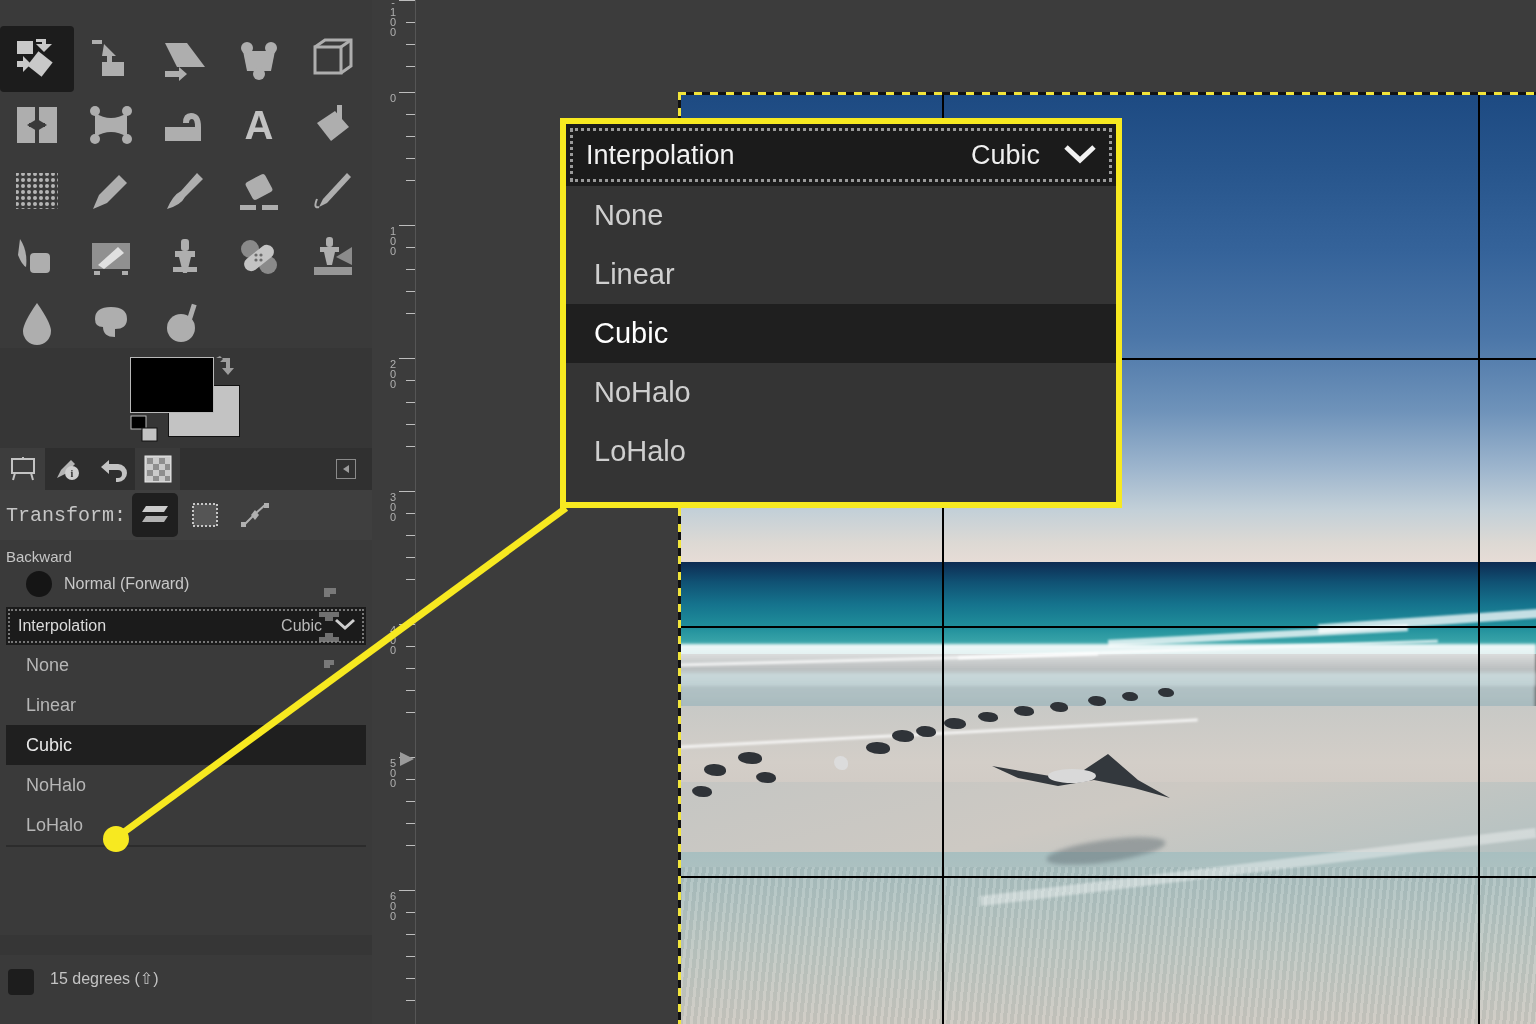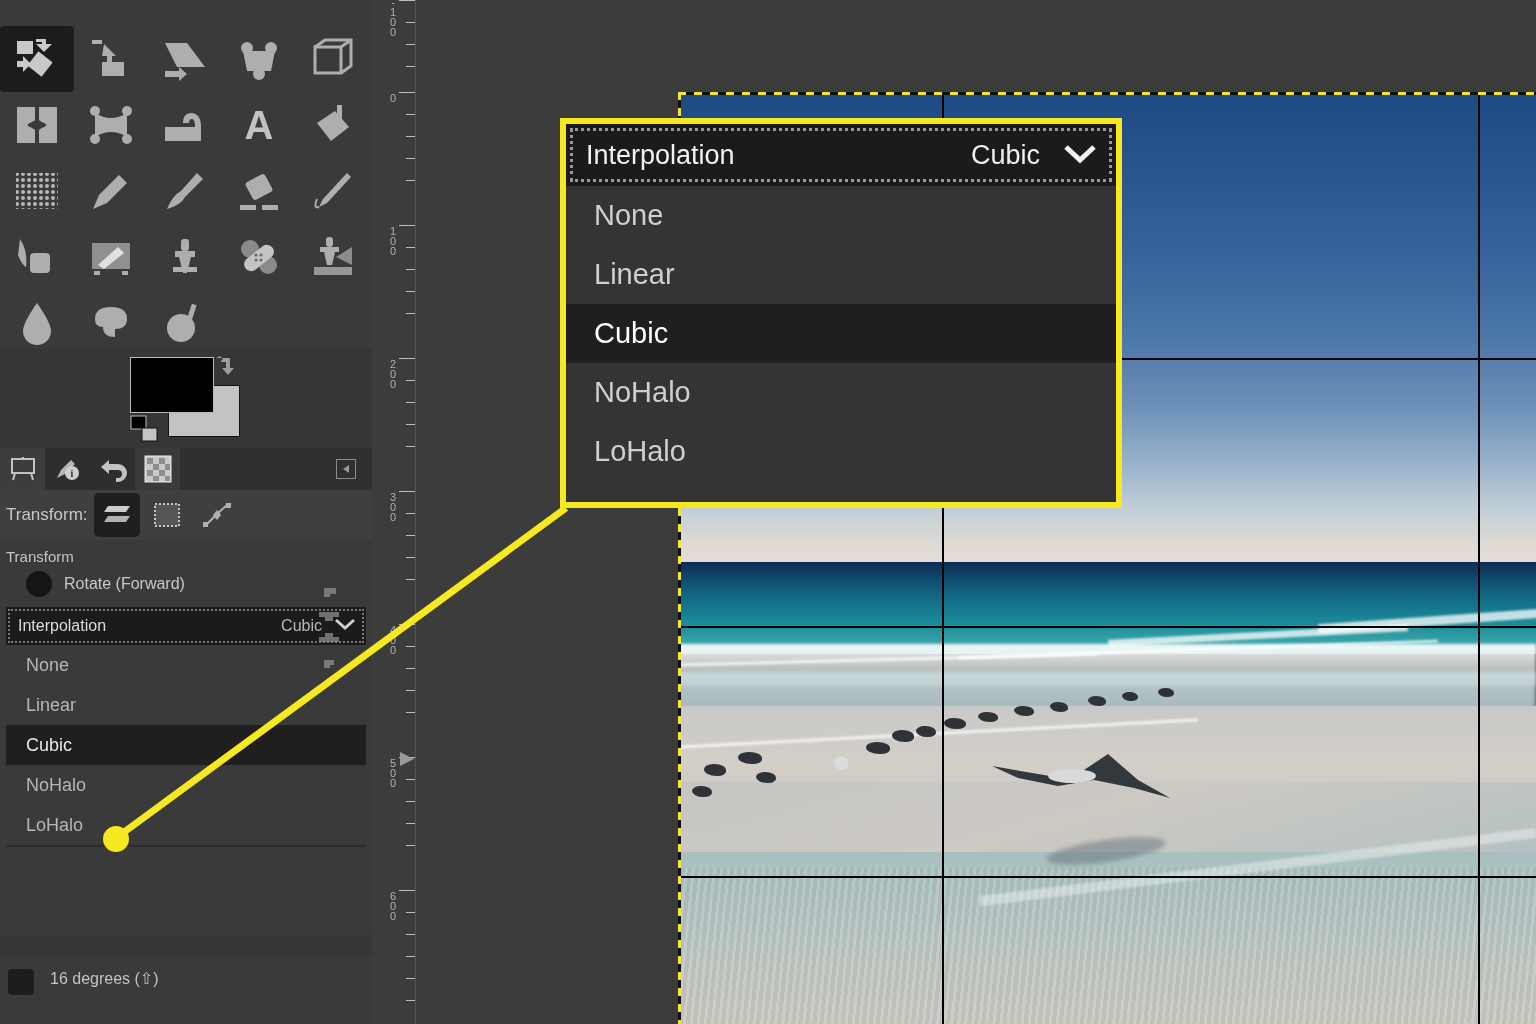--- a/index.html
+++ b/index.html
@@ -49,21 +49,21 @@
   #dock-menu-btn { margin-left:auto; margin-right:16px; width:20px; height:20px;
     border:1px solid #8a8a8a; display:flex; align-items:center; justify-content:center; }
 
   
   #tool-options { position:absolute; left:0; top:490px; width:372px; height:445px;
     background:#3a3a3a; }
   #tool-title { padding:5px 8px 4px 6px; font-size:15px; font-weight:bold;
     color:#d2d2d2; }
   #transform-row { display:flex; align-items:center; padding:2px 0 2px 6px;
     background:#3f3f3f; height:50px; }
-  #transform-label { font-size:17px; color:#c6c6c6; margin-right:6px; }
+  #transform-label { font-size:20px; color:#c6c6c6; margin-right:6px;font-family:Liberation Mono, monospace; }
   .tbtn { width:46px; height:44px; display:flex; align-items:center;
     justify-content:center; border-radius:5px; margin-right:4px; }
   .tbtn.sel { background:#1f1f1f; }
   #direction-label { padding:8px 6px 2px 6px; font-size:15px; color:#c6c6c6; }
   .radio-row { display:flex; align-items:center; padding:3px 6px 3px 26px;
     height:34px; position:relative; }
   .radio { width:26px; height:26px; border-radius:50%; background:#151515;
     display:flex; align-items:center; justify-content:center; margin-right:12px;
     flex:0 0 auto; }
   .radio .dot { width:9px; height:9px; border-radius:50%; background:#c9c9c9; }
@@ -590,25 +590,25 @@
         <div class="tbtn">
           <svg width="30" height="28" viewBox="0 0 30 28" fill="#b0b0b0">
             <rect x="1" y="21" width="5" height="5"></rect>
               <rect x="24" y="2" width="5" height="5"></rect>
             <path d="M5 23 L15 13 L25 4" stroke="#b0b0b0" stroke-width="2" fill="none"></path>
             <path d="M15 9 L19 14 L15 19 L11 14 Z"></path>
           </svg>
         </div>
       </div>
 
-      <div id="direction-label">Transform</div>
+      <div id="direction-label">Backward</div>
 
       <div class="radio-row">
         <span class="radio"></span>
-        <span class="radio-label">Rotate (Forward)</span>
+        <span class="radio-label">Normal (Forward)</span>
       </div>
 
       <div id="scroll-glyphs">
         <svg width="26" height="84" viewBox="0 0 26 84" fill="#8e8e8e">
           <path d="M8 2 h12 v6 h-6 v3 h-6 z"></path>
           <path d="M3 26 h20 v5 h-6 v4 h-8 v-4 h-6 z"></path>
           <path d="M3 48 h20 v5 h-6 v4 h-8 v-4 h-6 z" transform="rotate(180 13 52)"></path>
           <path d="M8 74 h10 v5 h-4 v3 h-6 z"></path>
         </svg>
       </div>
@@ -627,21 +627,21 @@
         <div class="opt">None</div>
         <div class="opt">Linear</div>
         <div class="opt sel">Cubic</div>
         <div class="opt">NoHalo</div>
         <div class="opt">LoHalo</div>
       </div>
     </div>
 
     <div id="key-row">
       <span id="key-swatch"></span>
-      <span id="key-text">16 degrees (⇧)</span>
+      <span id="key-text">15 degrees (⇧)</span>
     </div>
   </div>
 
   <svg id="leader">
     <line x1="566" y1="508" x2="116" y2="838" stroke="#f7e920" stroke-width="7"></line>
   </svg>
   <div id="callout-dot"></div>
 
   <div id="callout">
     <div id="callout-combo">

